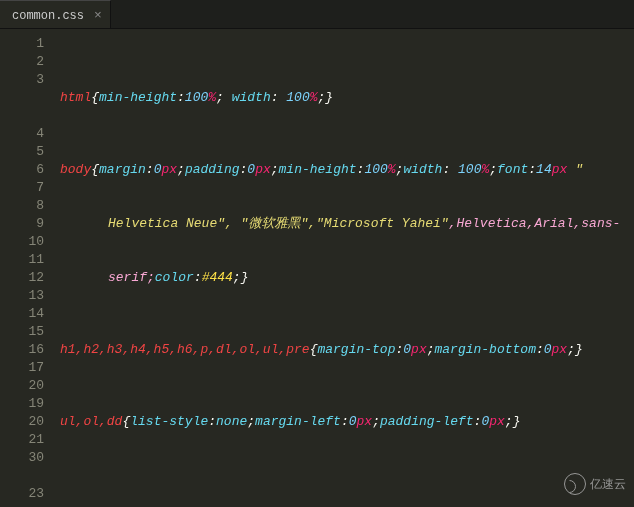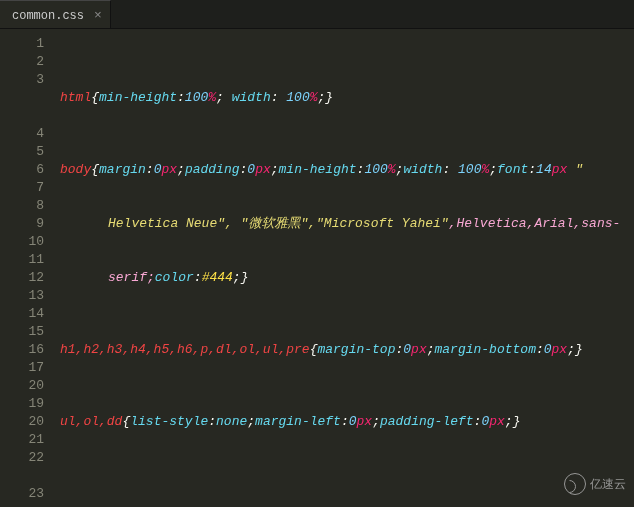--- a/index.html
+++ b/index.html
@@ -136,21 +136,21 @@
     <div class="line">12</div>
     <div class="line">13</div>
     <div class="line">14</div>
     <div class="line">15</div>
     <div class="line">16</div>
     <div class="line">17</div>
     <div class="line">20</div>
     <div class="line">19</div>
     <div class="line">20</div>
     <div class="line">21</div>
-    <div class="line">22</div>
+    <div class="line">30</div>
     <div class="line"></div>
     <div class="line">23</div>
   </div>
 
   <div class="code">
 
     <div class="line"><span class="tagsel">html</span><span class="brace">{</span><span class="prop">min-height</span><span class="punct">:</span><span class="num">100</span><span class="unit">%</span><span class="punct">; </span><span class="prop">width</span><span class="punct">: </span><span class="num">100</span><span class="unit">%</span><span class="punct">;</span><span class="brace">}</span></div>
 
     <div class="line"><span class="tagsel">body</span><span class="brace">{</span><span class="prop">margin</span><span class="punct">:</span><span class="num">0</span><span class="unit">px</span><span class="punct">;</span><span class="prop">padding</span><span class="punct">:</span><span class="num">0</span><span class="unit">px</span><span class="punct">;</span><span class="prop">min-height</span><span class="punct">:</span><span class="num">100</span><span class="unit">%</span><span class="punct">;</span><span class="prop">width</span><span class="punct">: </span><span class="num">100</span><span class="unit">%</span><span class="punct">;</span><span class="prop">font</span><span class="punct">:</span><span class="num">14</span><span class="unit">px</span><span> </span><span class="str">"</span></div>
     <div class="line cont"><span class="str">Helvetica Neue", "微软雅黑","Microsoft Yahei"</span><span class="ident">,Helvetica,Arial,sans-</span></div>

